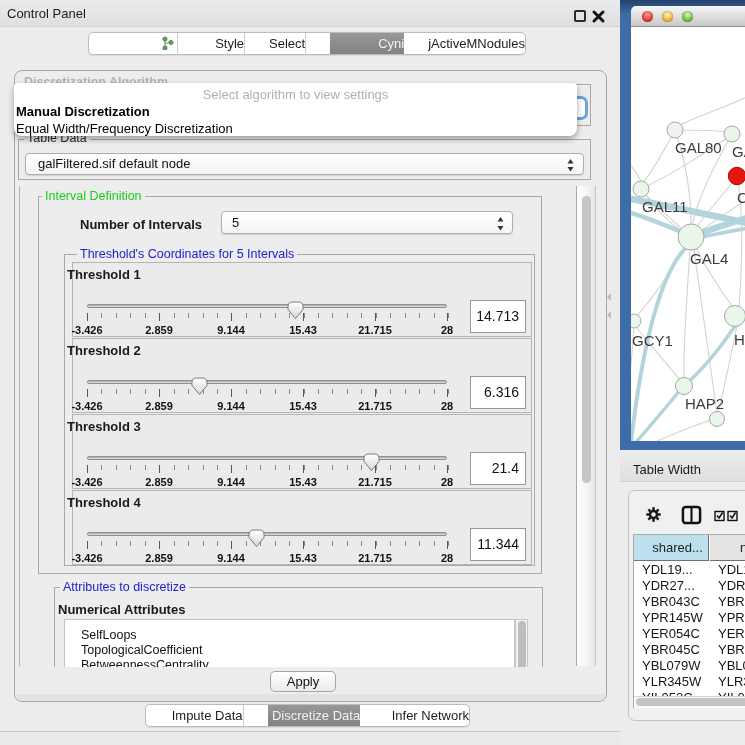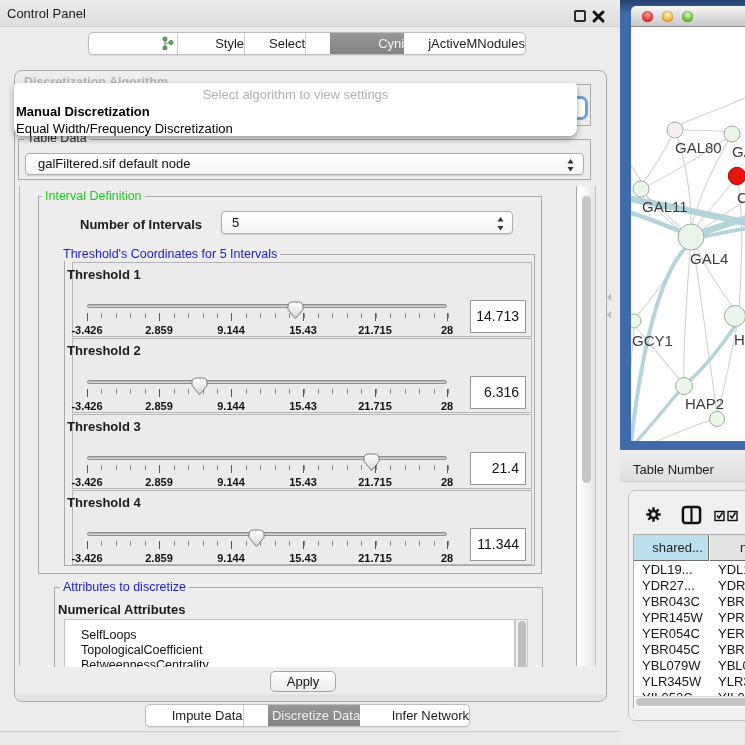--- a/index.html
+++ b/index.html
@@ -74,21 +74,21 @@
 
     <div class="abs t13 bold" style="left:71px;top:31px;">Number of Intervals</div>
     <div class="combo" style="left:212px;top:25px;width:292px;height:23px;line-height:21px;padding-left:10px;">5
       <svg class="abs" style="right:8px;top:4.5px;" width="7" height="14">
         <path d="M3.5 0 L6.5 4.5 L0.5 4.5 Z" fill="#333"></path>
         <path d="M3.5 13.5 L6.5 9 L0.5 9 Z" fill="#333"></path>
       </svg>
     </div>
 
     <div class="gbox" style="left:55px;top:68px;width:471px;height:312px;"></div>
-    <div class="glabel" style="left:51px;top:62px;color:#2121cc;">Threshold's Coordinates for 5 Intervals</div>
+    <div class="glabel" style="left:68px;top:62px;color:#2121cc;">Threshold's Coordinates for 5 Intervals</div>
 
     <div class="panelbox" style="left:63px;top:76px;width:460px;height:75px;"></div>
     <div class="abs t13 bold" style="left:58px;top:81px;">Threshold 1</div>
     <div class="track" style="top:118px;"></div>
     <div class="minort" style="top:127px;"></div>
     <div class="majort" style="top:127px;"></div>
     <div class="vlabel" style="left:78px;top:138px;">-3.426</div>
     <div class="vlabel" style="left:150px;top:138px;">2.859</div>
     <div class="vlabel" style="left:222px;top:138px;">9.144</div>
     <div class="vlabel" style="left:294px;top:138px;">15.43</div>
@@ -271,21 +271,21 @@
         <text x="103" y="318">H</text>
         <text x="54" y="382">HAP2</text>
       </g>
 
     </svg>
   </div>
 </div>
 
 <div class="abs" style="left:620px;top:450px;width:125px;height:295px;background:#ececec;">
   <div class="abs" style="left:0;top:4px;width:125px;height:28px;background:linear-gradient(#ebebeb,#dfdfdf);border-bottom:1px solid #d2d2d2;">
-    <div class="abs t13" style="left:13px;top:8px;">Table Number</div>
+    <div class="abs t13" style="left:13px;top:8px;">Table Width</div>
   </div>
   <div class="abs" style="left:8px;top:40px;width:130px;height:231px;background:#f0f0f0;border:1px solid #c3c3c3;border-radius:7px;">
 
     <svg class="abs" style="left:16px;top:15px;" width="17" height="17" viewBox="0 0 20 20">
       <g fill="#1b1b1b">
         <circle cx="10" cy="10" r="5.6"></circle>
         <g stroke="#1b1b1b" stroke-width="3">
           <path d="M10 1.5 L10 18.5 M1.5 10 L18.5 10 M4 4 L16 16 M16 4 L4 16"></path>
         </g>
         <circle cx="10" cy="10" r="2.6" fill="#f0f0f0"></circle>

